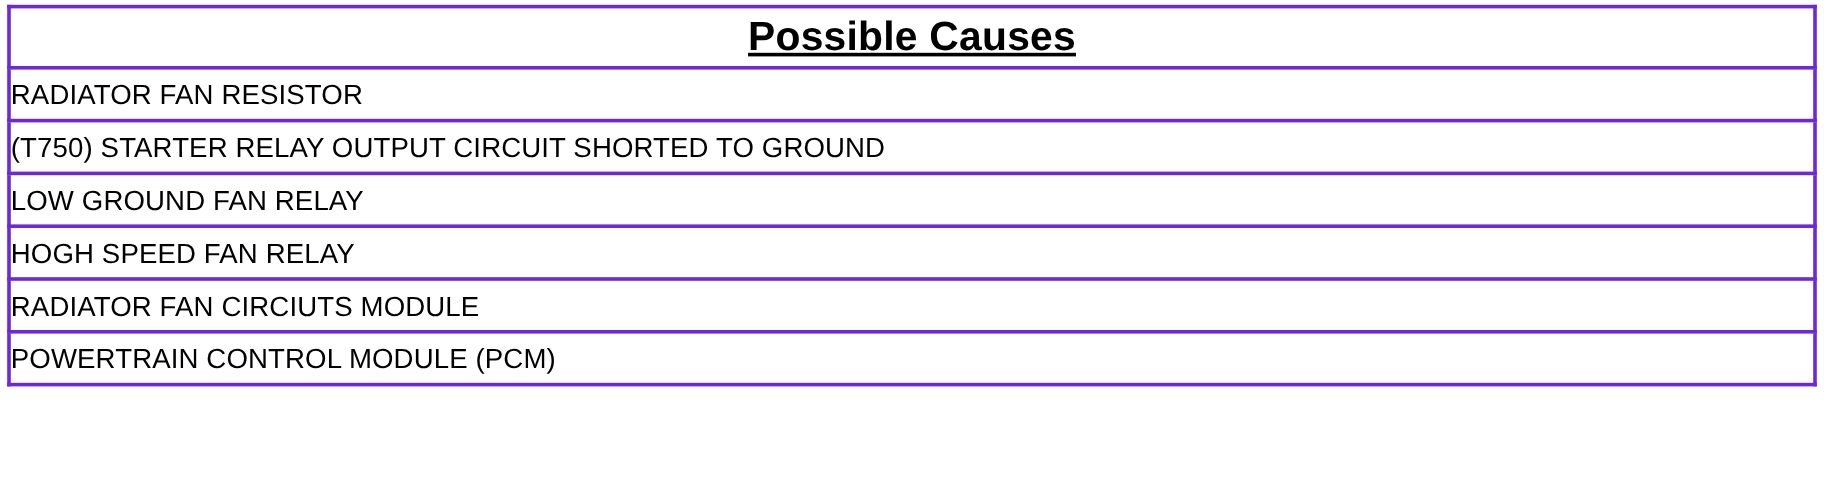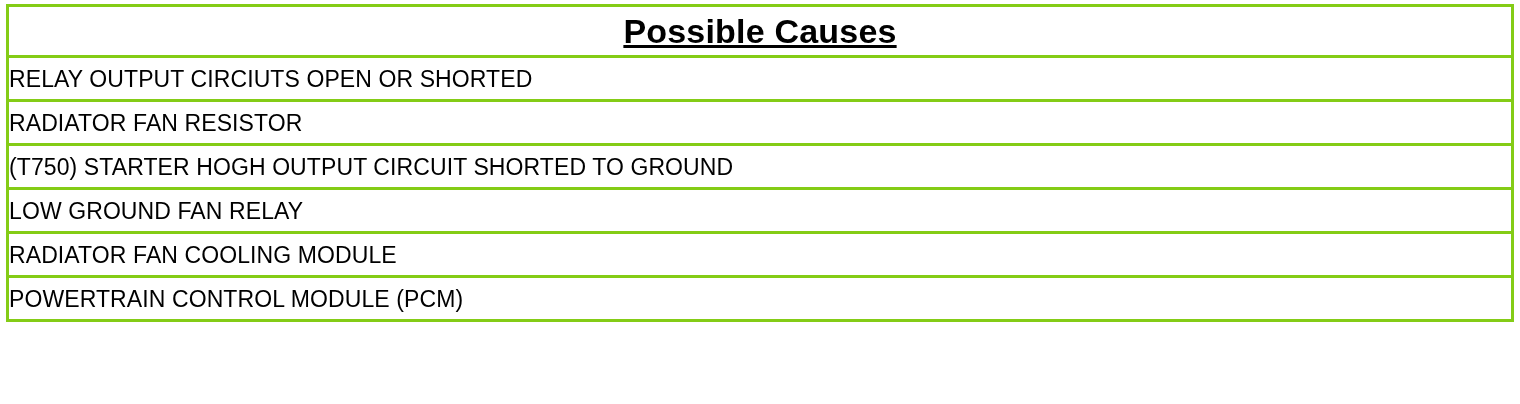--- a/index.html
+++ b/index.html
@@ -19,21 +19,21 @@
     width: 1520px;
     height: 404px;
     padding: 4px 6px 6px 6px;
   }
   table.causes {
     border-collapse: collapse;
     width: 1508px;
     table-layout: fixed;
   }
   table.causes td {
-    border: 3px solid #84cc16;
+    border: 3px solid #6d28d9;
     padding: 0;
     vertical-align: middle;
   }
   td.header-cell {
     height: 48px;
     text-align: center;
   }
   .header-text {
     font-size: 34px;
     font-weight: bold;
@@ -59,41 +59,41 @@
 <div class="table-wrap">
   <table class="causes">
     <tbody>
       <tr>
         <td class="header-cell">
           <span class="header-text">Possible Causes</span>
         </td>
       </tr>
       <tr>
         <td class="row-cell">
-          <span class="row-text">RELAY OUTPUT CIRCIUTS OPEN OR SHORTED</span>
-        </td>
-      </tr>
-      <tr>
-        <td class="row-cell">
           <span class="row-text">RADIATOR FAN RESISTOR</span>
         </td>
       </tr>
       <tr>
         <td class="row-cell">
-          <span class="row-text">(T750) STARTER HOGH OUTPUT CIRCUIT SHORTED TO GROUND</span>
+          <span class="row-text">(T750) STARTER RELAY OUTPUT CIRCUIT SHORTED TO GROUND</span>
         </td>
       </tr>
       <tr>
         <td class="row-cell">
           <span class="row-text">LOW GROUND FAN RELAY</span>
         </td>
       </tr>
       <tr>
         <td class="row-cell">
-          <span class="row-text">RADIATOR FAN COOLING MODULE</span>
+          <span class="row-text">HOGH SPEED FAN RELAY</span>
+        </td>
+      </tr>
+      <tr>
+        <td class="row-cell">
+          <span class="row-text">RADIATOR FAN CIRCIUTS MODULE</span>
         </td>
       </tr>
       <tr>
         <td class="row-cell">
           <span class="row-text">POWERTRAIN CONTROL MODULE (PCM)</span>
         </td>
       </tr>
     </tbody>
   </table>
 </div>

